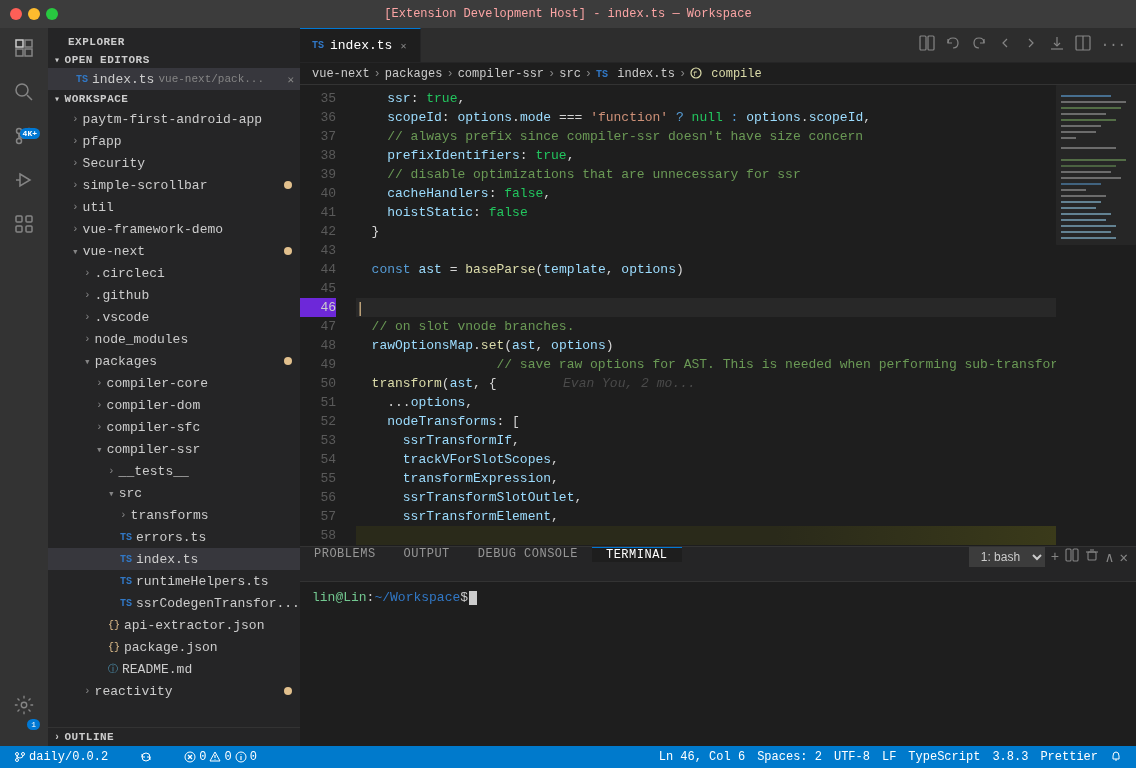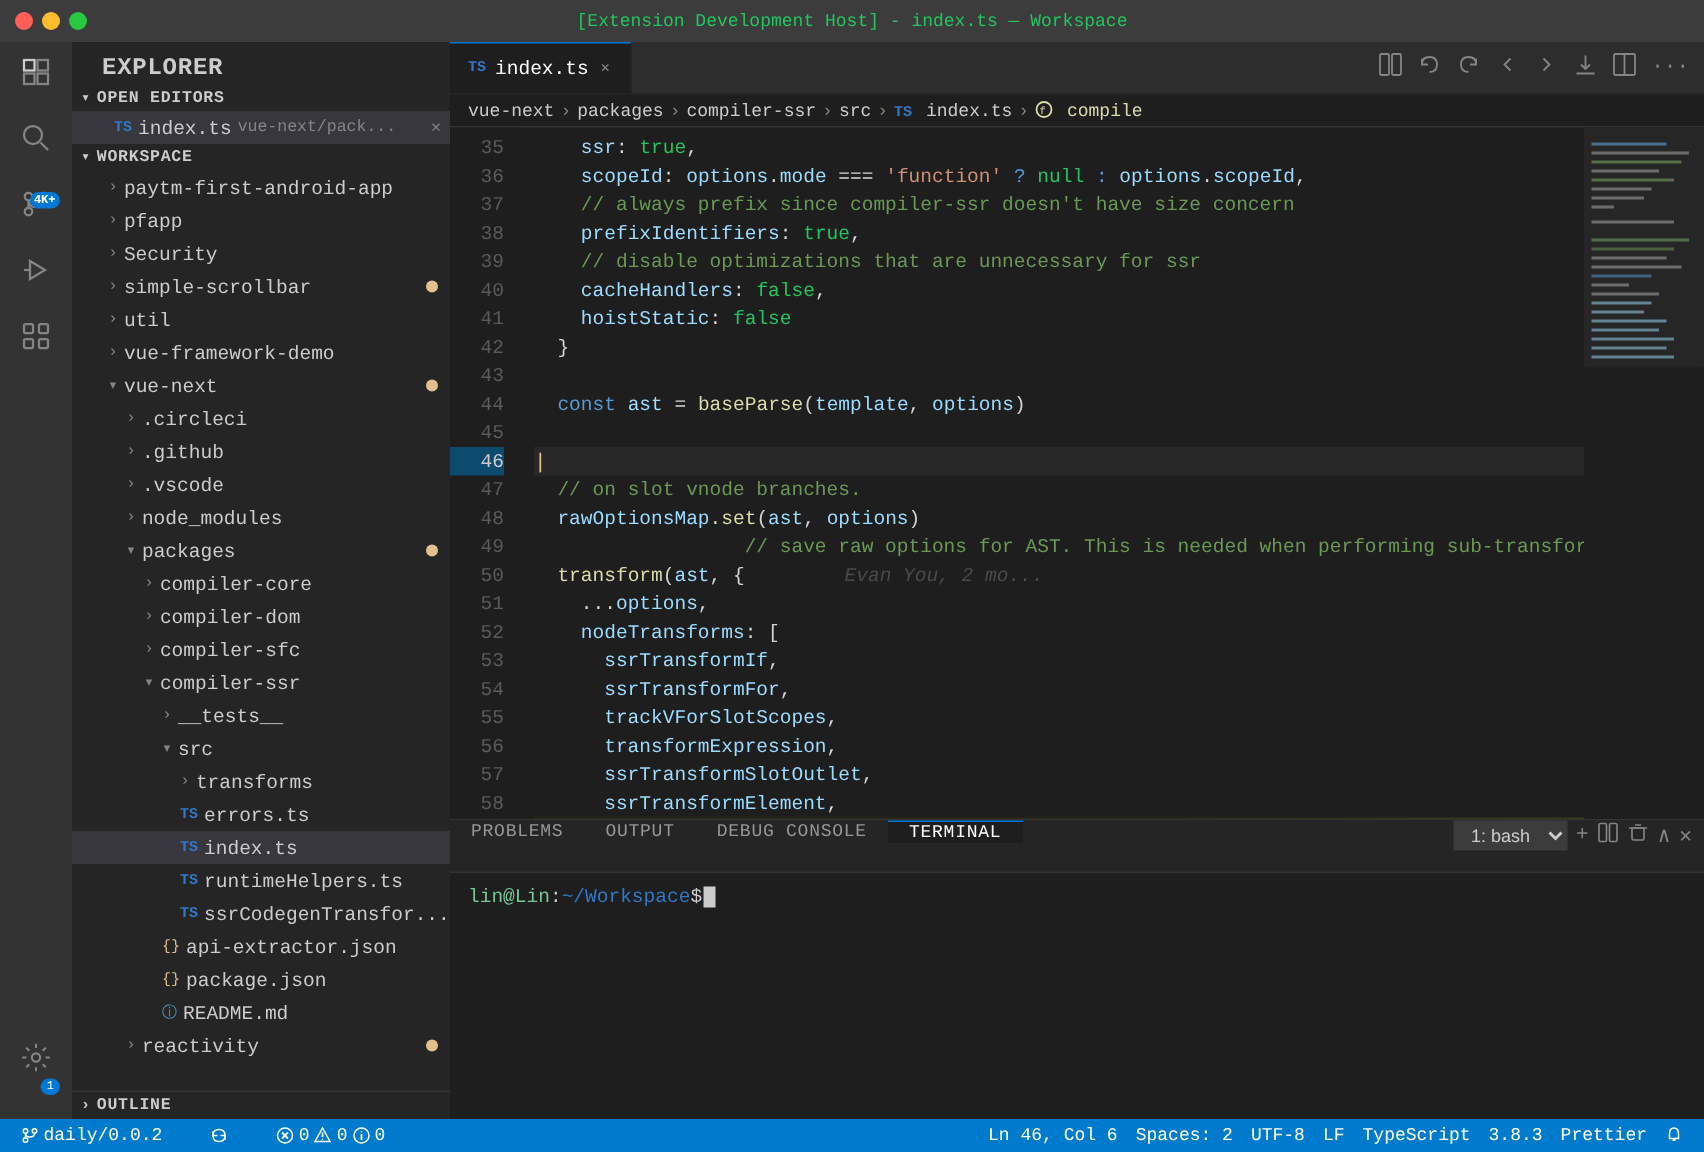--- a/index.html
+++ b/index.html
@@ -36,21 +36,21 @@
       width: 12px; height: 12px;
       border-radius: 50%;
       border: none;
       cursor: pointer;
     }
     .tb-close { background: #ff5f57; }
     .tb-min { background: #febc2e; }
     .tb-max { background: #28c840; }
     .title-bar-text {
       font-size: 12px;
-      color: #22c55e;
+      color: #fca5a5;
     }
 
     
     .main-layout {
       display: flex;
       flex: 1;
       overflow: hidden;
     }
 
     
@@ -112,21 +112,21 @@
     .sidebar {
       width: 252px;
       background: #252526;
       display: flex;
       flex-direction: column;
       flex-shrink: 0;
       overflow: hidden;
     }
     .sidebar-header {
       padding: 8px 12px 4px 20px;
-      font-size: 16px;
+      font-size: 11px;
       font-weight: 700;
       color: #cccccc;
       letter-spacing: 0.5px;
       text-transform: uppercase;
     }
     .sidebar-section-header {
       display: flex;
       align-items: center;
       padding: 3px 6px;
       cursor: pointer;
@@ -682,21 +682,21 @@
             <div class="ln">36</div>
             <div class="ln">37</div>
             <div class="ln">38</div>
             <div class="ln">39</div>
             <div class="ln">40</div>
             <div class="ln">41</div>
             <div class="ln">42</div>
             <div class="ln">43</div>
             <div class="ln">44</div>
             <div class="ln">45</div>
-            <div class="ln" style="color:#cccccc; background:#0c4a6e;">46</div>
+            <div class="ln" style="color:#cccccc; background:#6d28d9;">46</div>
             <div class="ln">47</div>
             <div class="ln">48</div>
             <div class="ln">49</div>
             <div class="ln">50</div>
             <div class="ln">51</div>
             <div class="ln">52</div>
             <div class="ln">53</div>
             <div class="ln">54</div>
             <div class="ln">55</div>
             <div class="ln">56</div>
@@ -743,21 +743,20 @@
             <div class="code-line"> </div>
 
             <div class="code-line">  <span class="fn">transform</span><span class="punc">(</span><span class="var">ast</span><span class="punc">,</span> <span class="punc">{</span></div>
 
             <div class="code-line">    <span class="punc">...</span><span class="var">options</span><span class="punc">,</span></div>
 
             <div class="code-line">    <span class="prop">nodeTransforms</span><span class="punc">:</span> <span class="punc">[</span></div>
 
             <div class="code-line">      <span class="var">ssrTransformIf</span><span class="punc">,</span></div>
 
-            <div class="code-line">      <span class="var">ssrTransformFor</span><span class="punc">,</span></div>
 
             <div class="code-line">      <span class="var">trackVForSlotScopes</span><span class="punc">,</span></div>
 
             <div class="code-line">      <span class="var">transformExpression</span><span class="punc">,</span></div>
 
             <div class="code-line">      <span class="var">ssrTransformSlotOutlet</span><span class="punc">,</span></div>
 
             <div class="code-line">      <span class="var">ssrTransformElement</span><span class="punc">,</span></div>
 
             <div class="code-line" style="background: linear-gradient(to right, #2a2a1a 60%, #3a3a1a 100%);">      </div>

